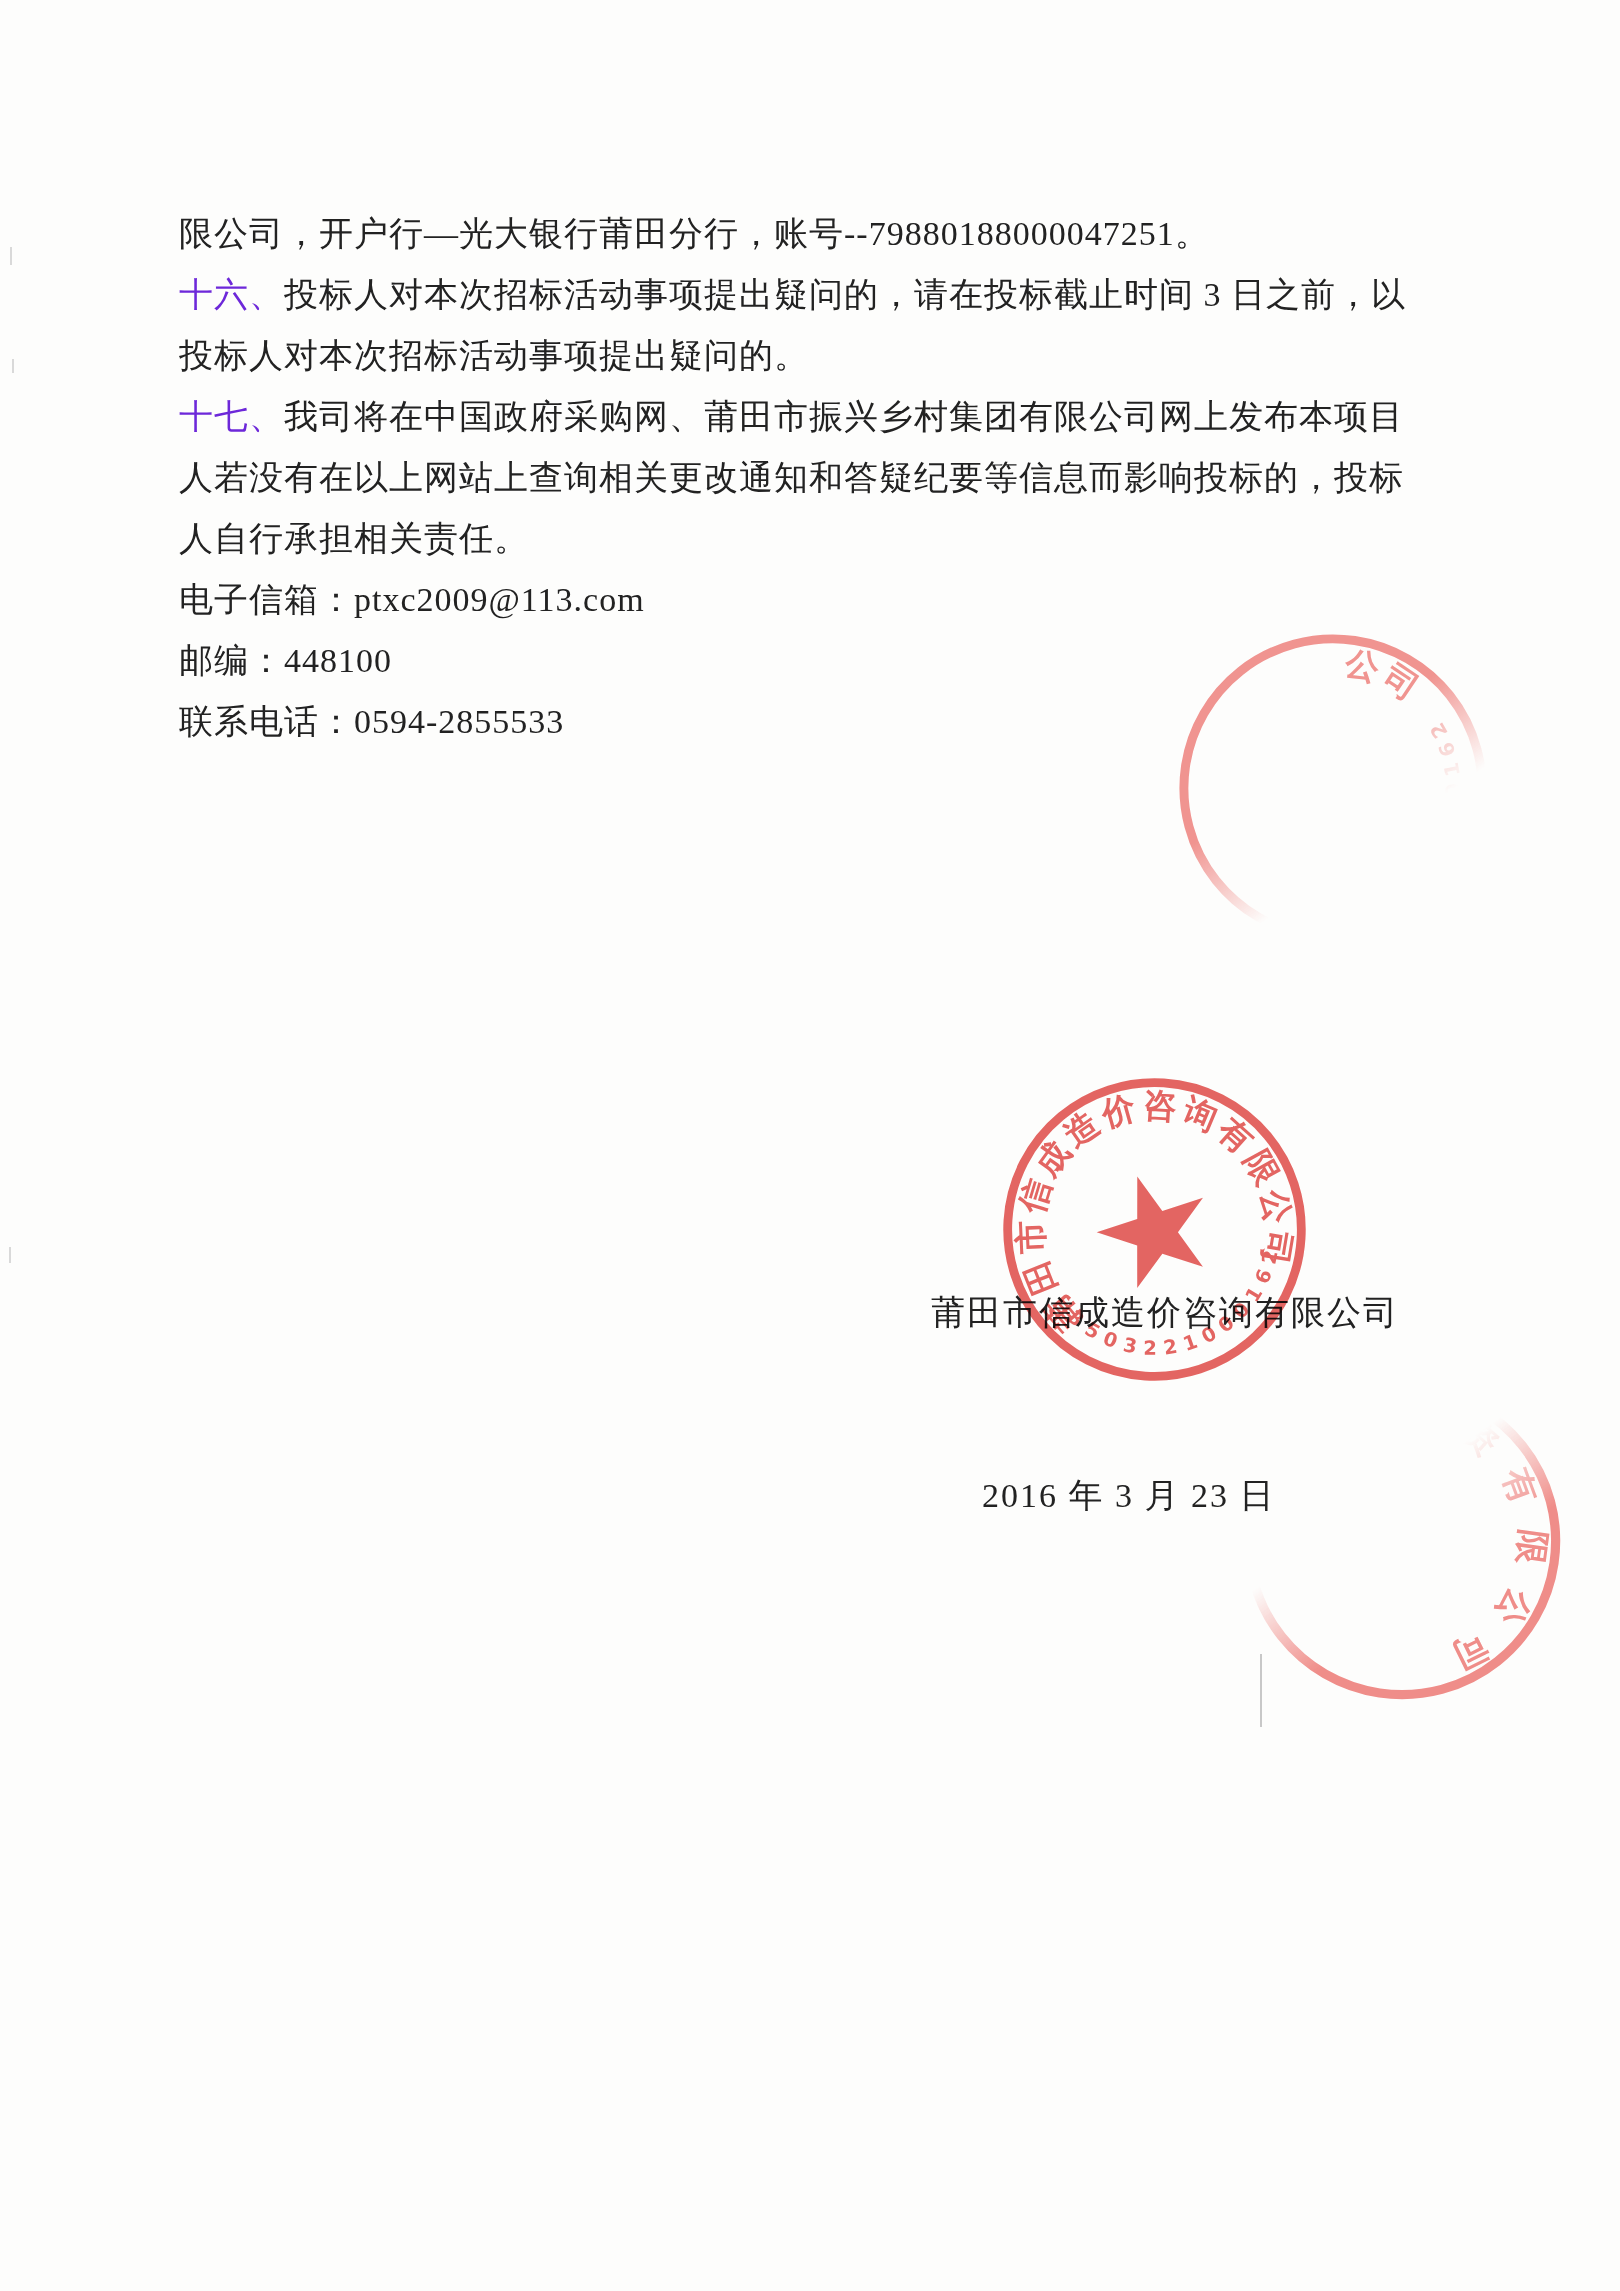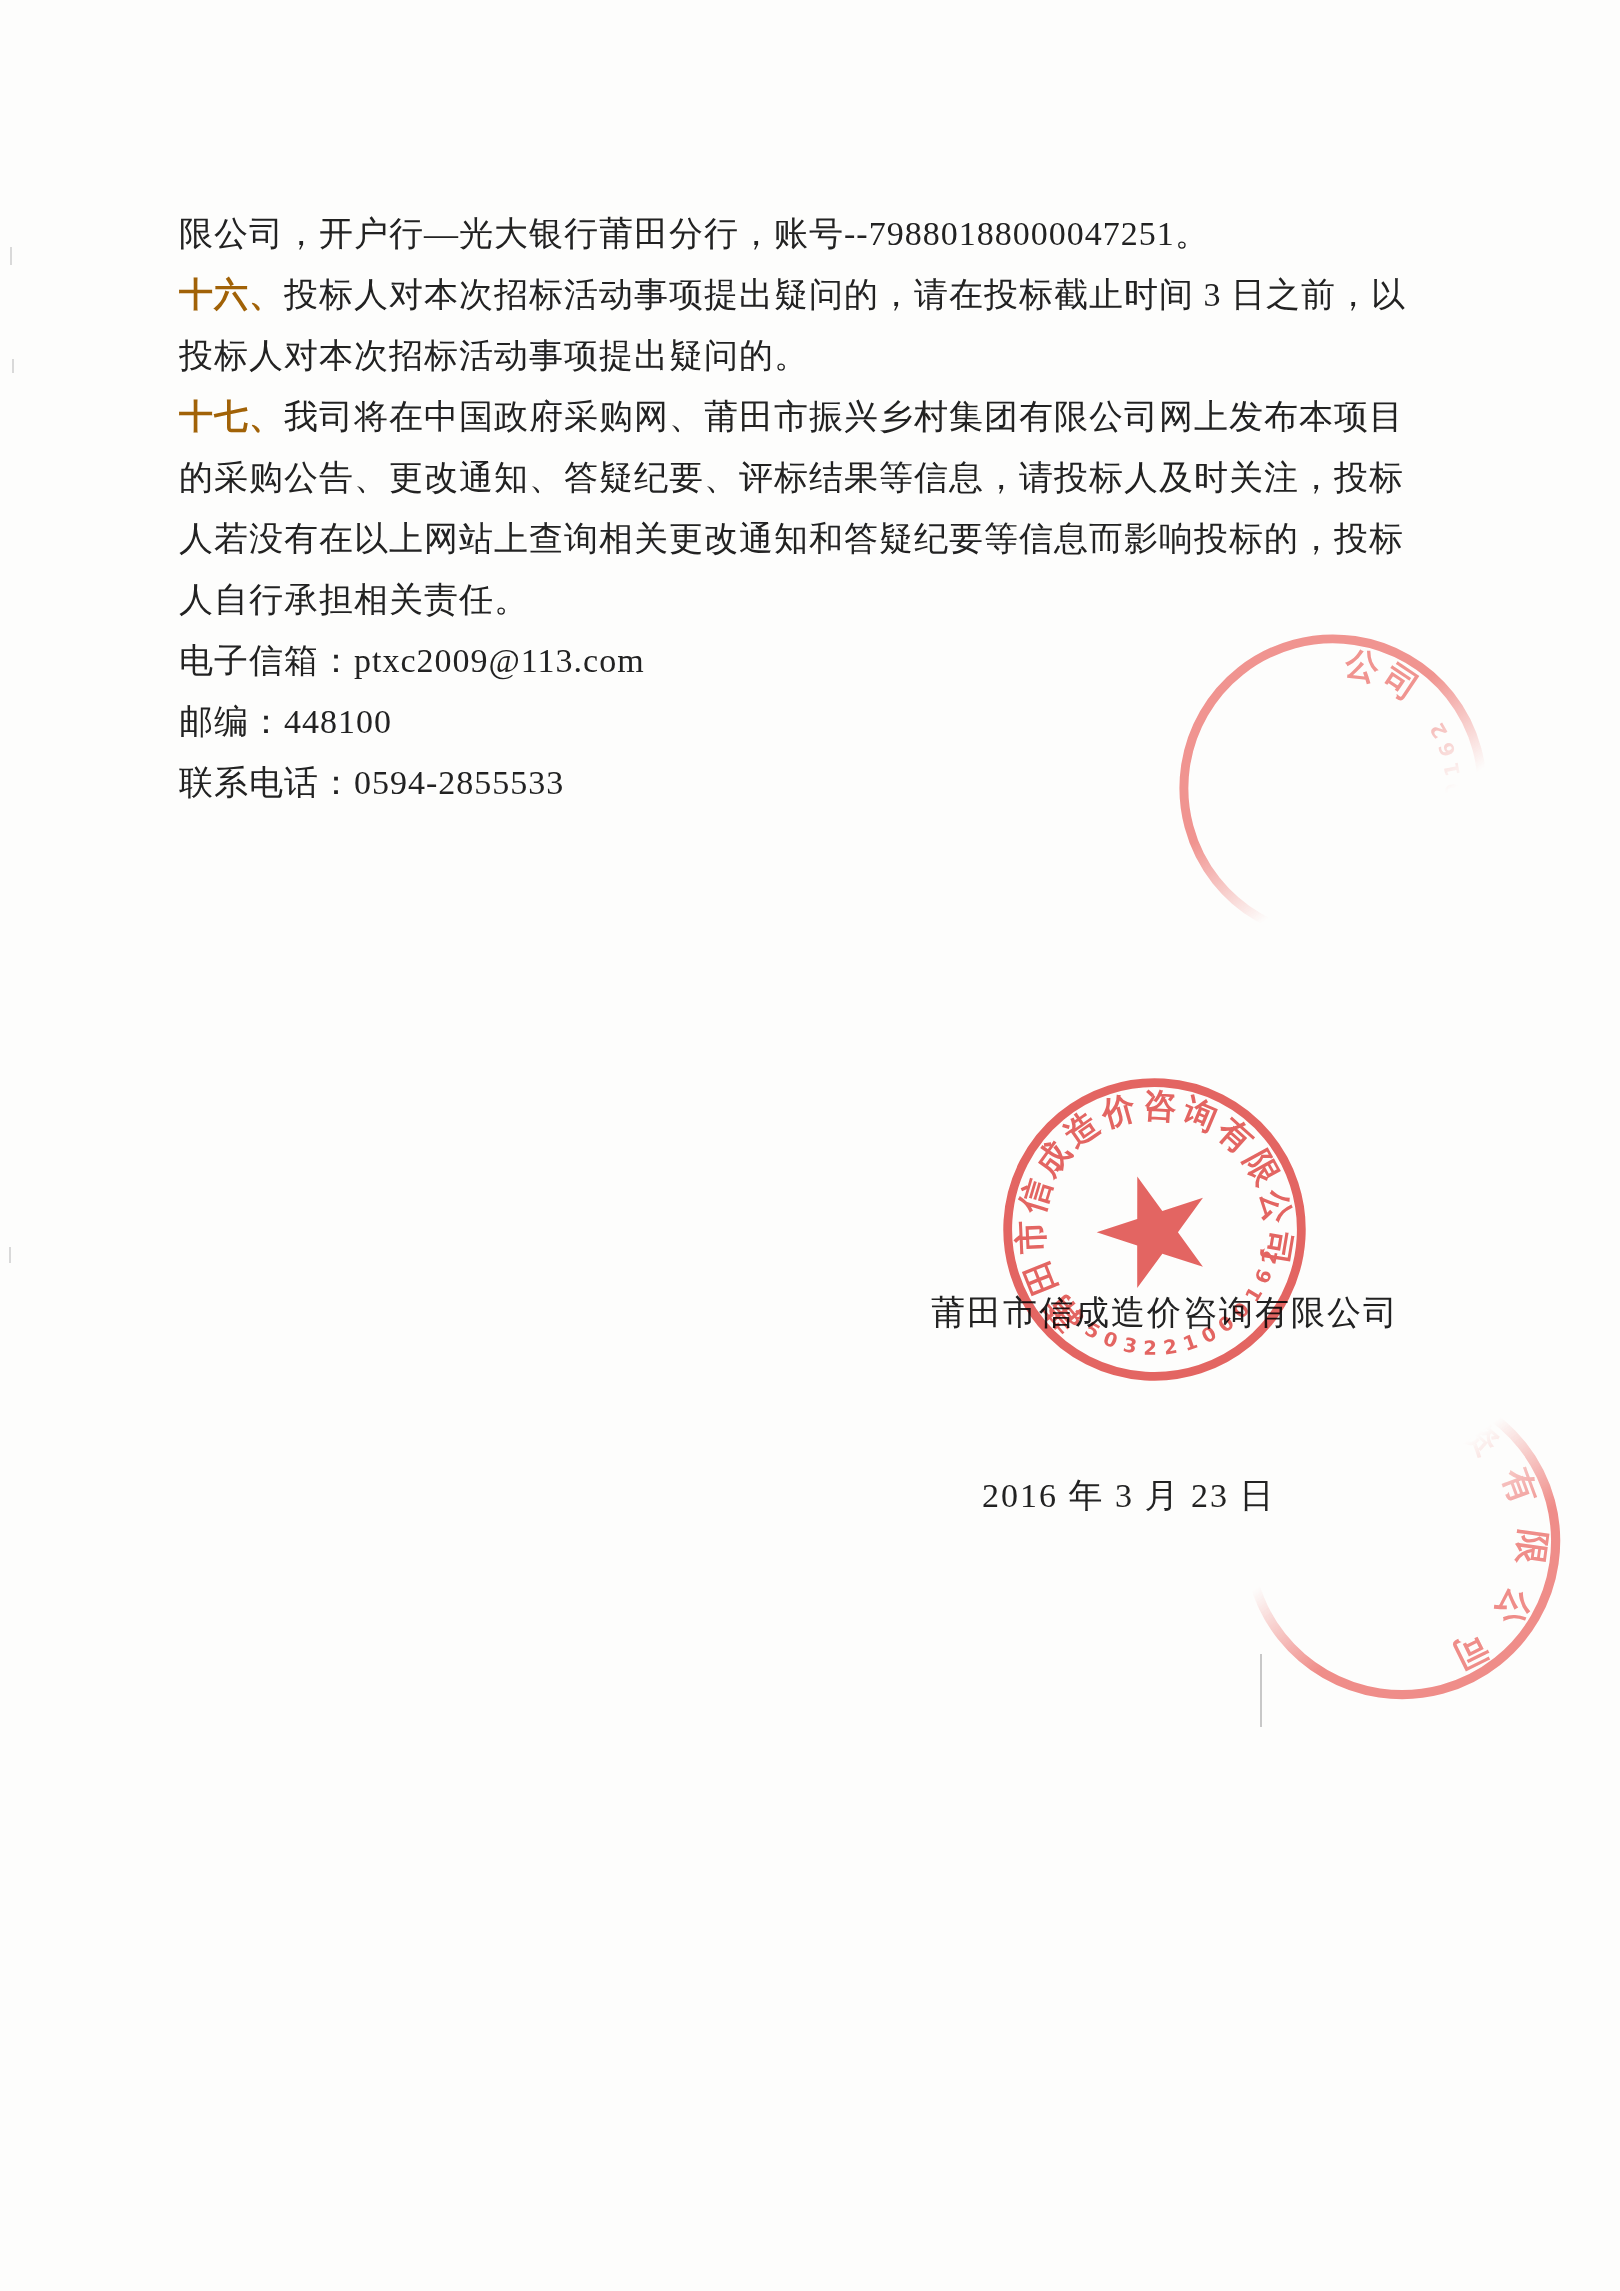--- a/index.html
+++ b/index.html
@@ -13,21 +13,21 @@
   }
   .page{position:absolute;inset:0;padding-left:20px;}
   
   .doc-lines{
     position:absolute;left:179px;top:203px;width:1235px;
     font-size:34px;line-height:61px;
     letter-spacing:1px;
     color:#222;
   }
   .doc-line{white-space:pre;}
-  .doc-line .pfx{font-weight:bold;color:#a16207;}
+  .doc-line .pfx{font-weight:normal;color:#6d28d9;}
   .signature{
     position:absolute;left:931px;top:1160px;width:451px;
     font-size:34px;line-height:61px;color:#222;letter-spacing:2px;
     white-space:pre;
   }
   .signature .sig-date{padding-left:51px;}
   
   .seal{
     position:absolute;
     mix-blend-mode:multiply;
@@ -73,21 +73,20 @@
 </head>
 <body>
 
 <div class="page">
 
   <div class="doc-lines">
     <div class="doc-line"><span class="pfx"></span><span>限公司，开户行—光大银行莆田分行，账号--79880188000047251。</span></div>
     <div class="doc-line"><span class="pfx">十六、</span><span>投标人对本次招标活动事项提出疑问的，请在投标截止时间 3 日之前，以</span></div>
     <div class="doc-line"><span class="pfx"></span><span>投标人对本次招标活动事项提出疑问的。</span></div>
     <div class="doc-line"><span class="pfx">十七、</span><span>我司将在中国政府采购网、莆田市振兴乡村集团有限公司网上发布本项目</span></div>
-    <div class="doc-line"><span class="pfx"></span><span>的采购公告、更改通知、答疑纪要、评标结果等信息，请投标人及时关注，投标</span></div>
     <div class="doc-line"><span class="pfx"></span><span>人若没有在以上网站上查询相关更改通知和答疑纪要等信息而影响投标的，投标</span></div>
     <div class="doc-line"><span class="pfx"></span><span>人自行承担相关责任。</span></div>
     <div class="doc-line"><span class="pfx"></span><span>电子信箱：ptxc2009@113.com</span></div>
     <div class="doc-line"><span class="pfx"></span><span>邮编：448100</span></div>
     <div class="doc-line"><span class="pfx"></span><span>联系电话：0594-2855533</span></div>
   </div>
 
   <div class="signature">
     <div class="sig-company">莆田市信成造价咨询有限公司</div>
     <div class="sig-date">2016 年 3 月 23 日</div>

